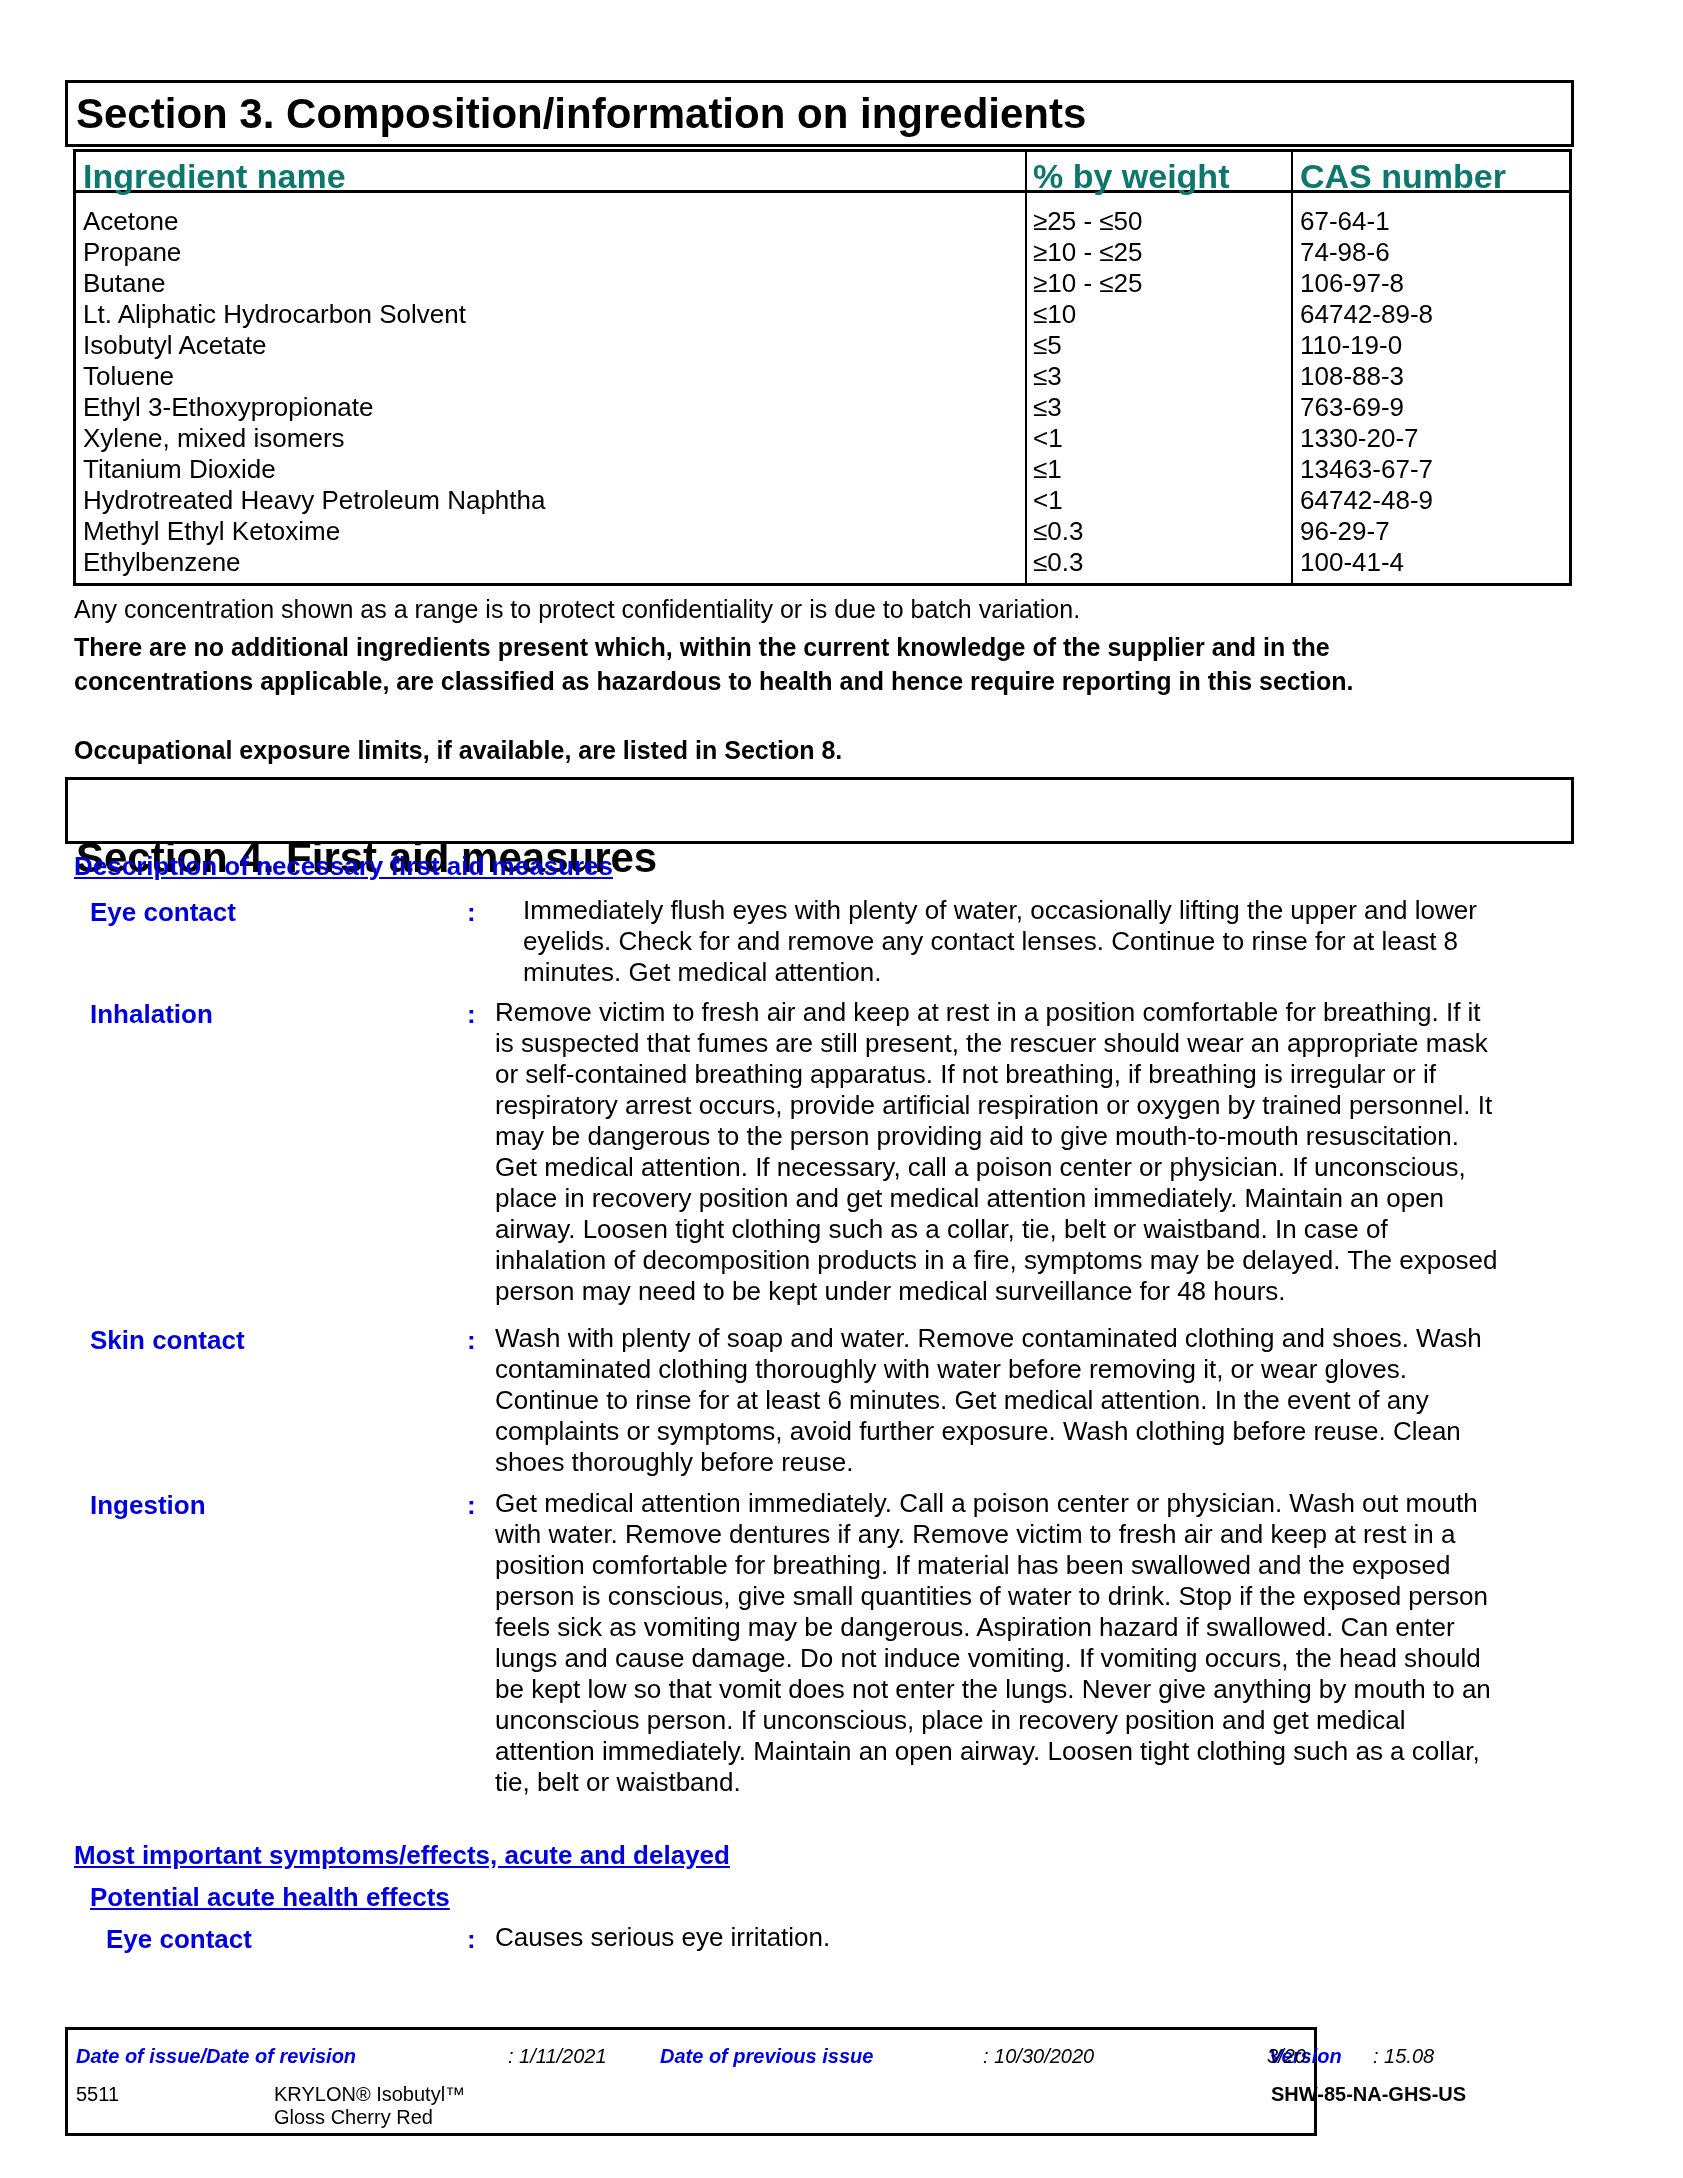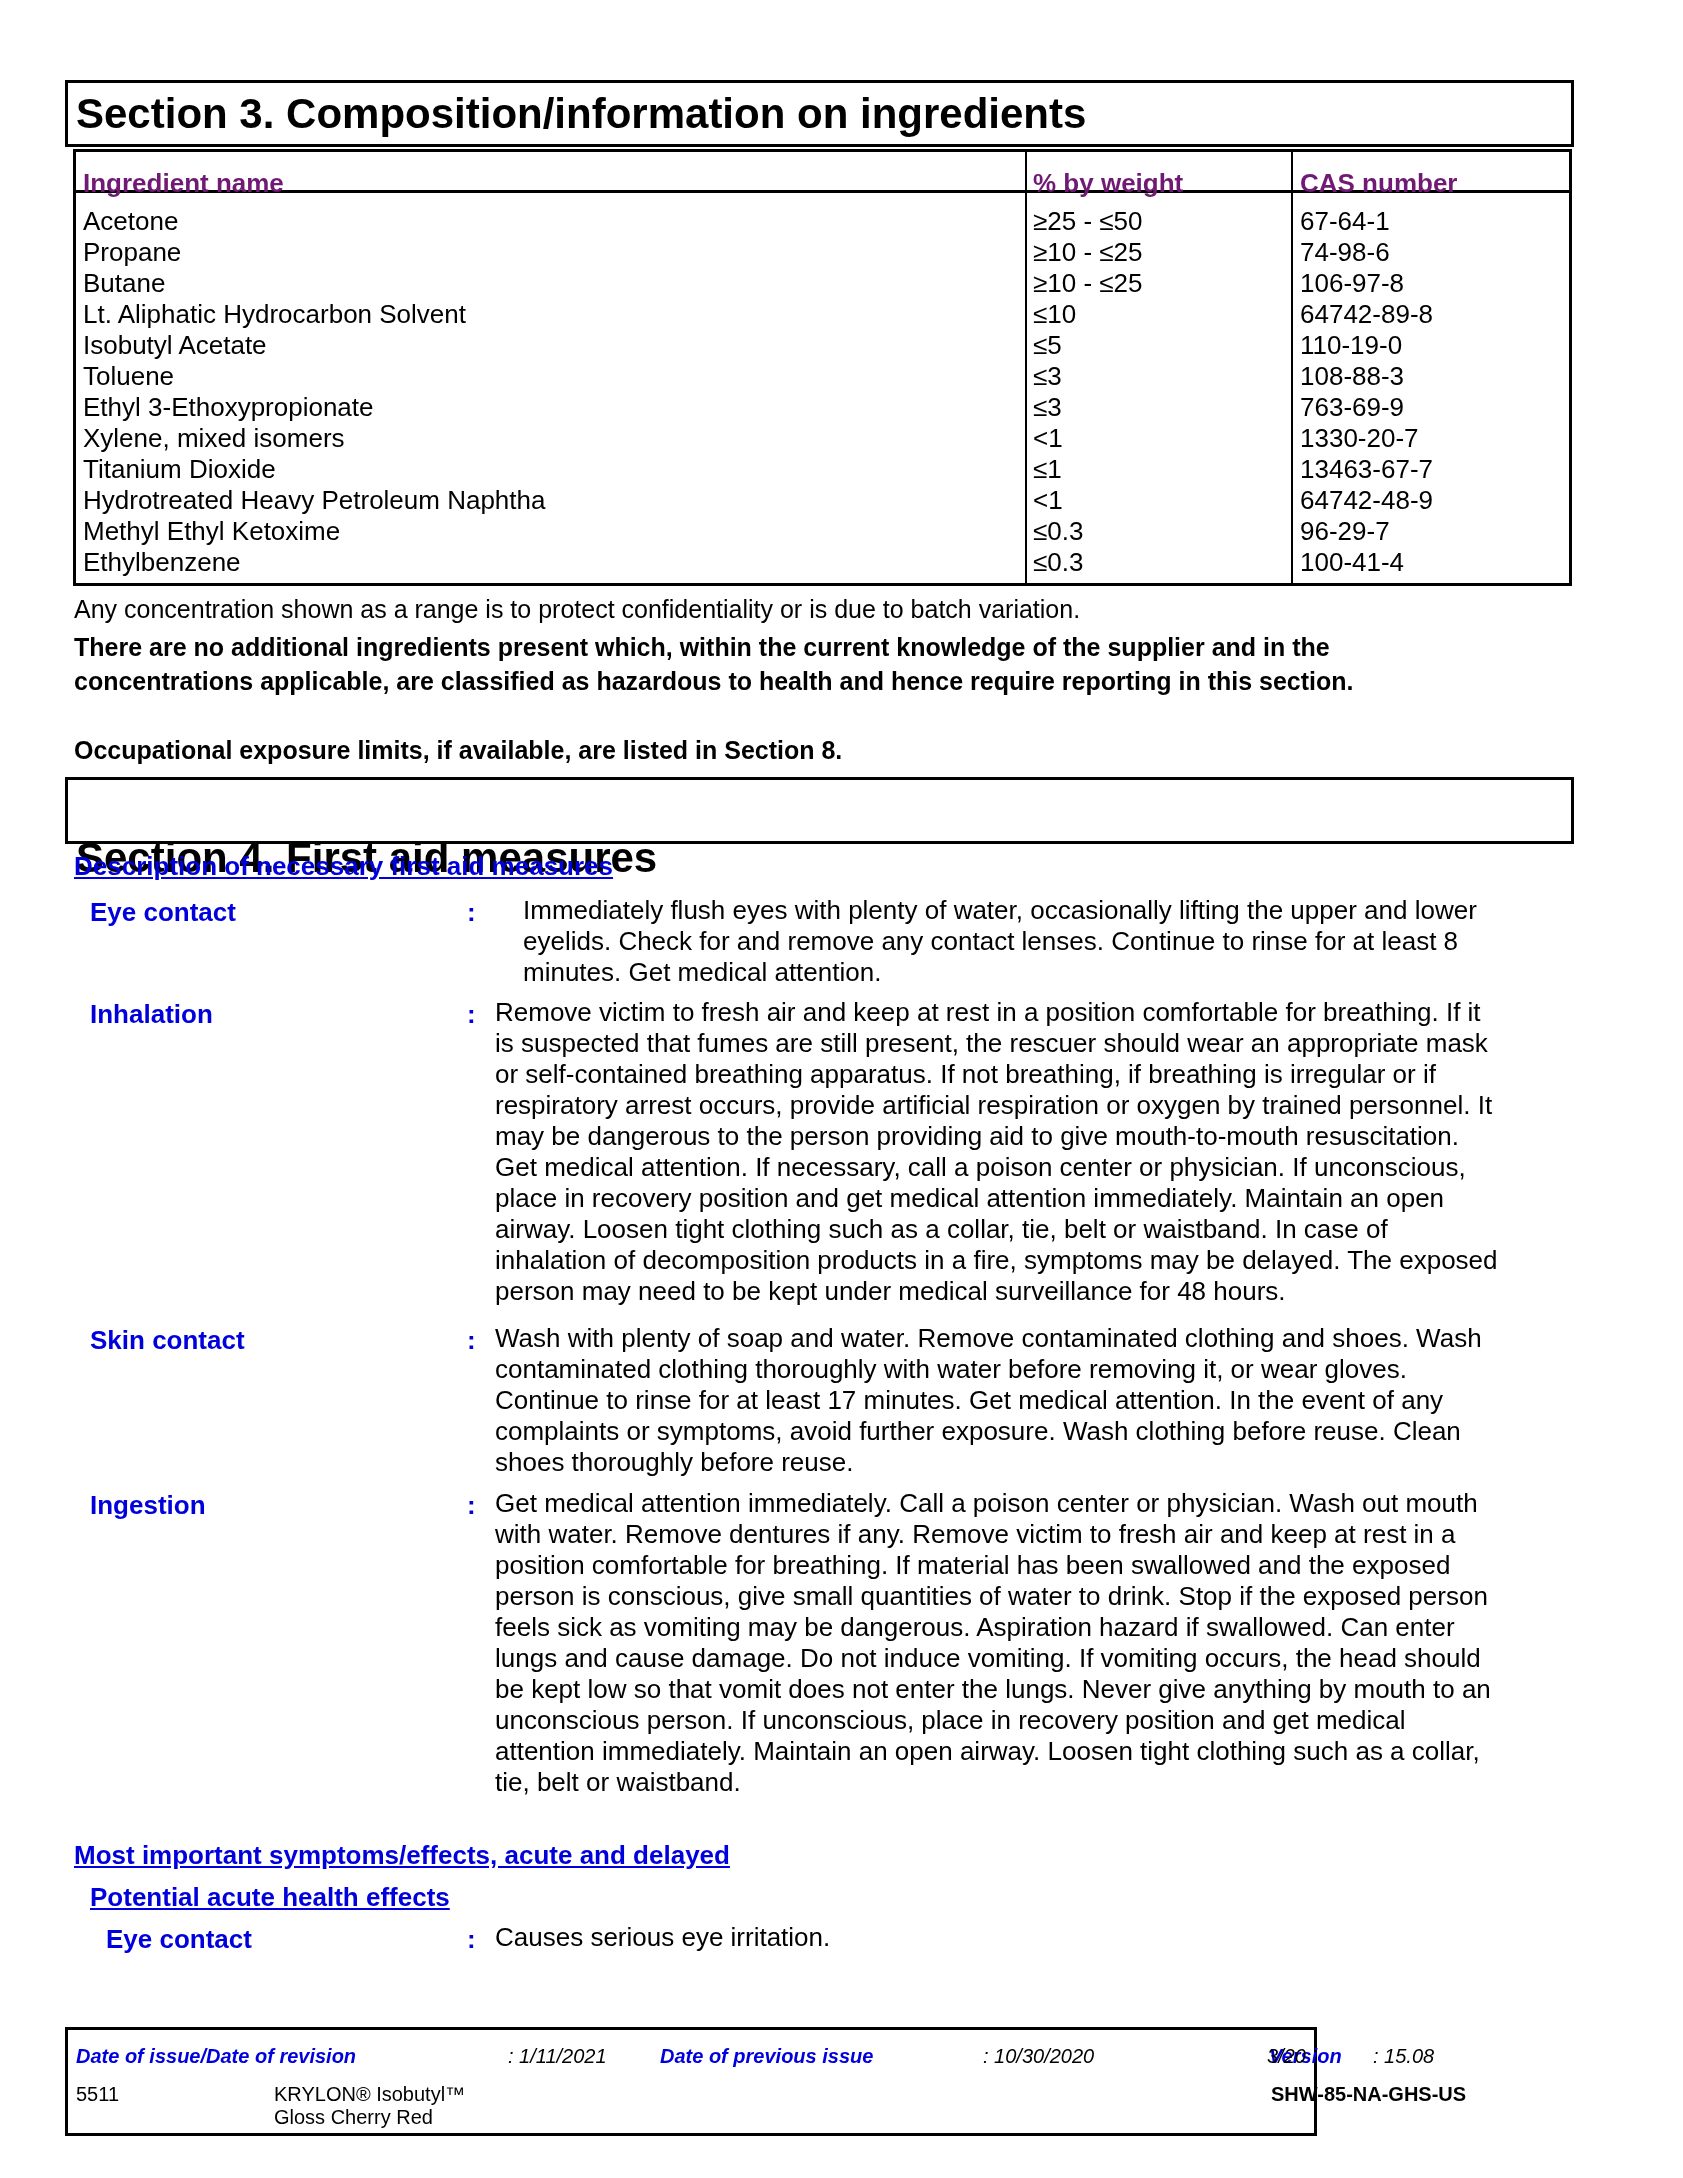--- a/index.html
+++ b/index.html
@@ -5,21 +5,21 @@
   html, body { margin: 0; padding: 0; background: #ffffff; }
   body { width: 1683px; height: 2178px; position: relative; overflow: hidden;
          font-family: "Liberation Sans", sans-serif; color: #000; }
   .section-box { position: absolute; left: 65px; width: 1509px; border: 3px solid #000; box-sizing: border-box; }
   .section-title { position: absolute; left: 8px; font-weight: bold; font-size: 42px; line-height: 1; white-space: nowrap; }
   
   .ing-table { position: absolute; left: 73px; top: 149px; width: 1499px; height: 437px;
                border: 3px solid #000; box-sizing: border-box; }
   .ing-table .hdr-line { position: absolute; left: 0; right: 0; top: 38px; border-top: 3px solid #000; }
   .ing-table .col-div { position: absolute; top: 0; bottom: 0; border-left: 2px solid #000; }
-  .th { position: absolute; top: 18px; color: #701a75; font-weight: bold; font-size: 26px; line-height: 1; white-space: nowrap; }
+  .th { position: absolute; top: 7px; color: #0f766e; font-weight: bold; font-size: 34px; line-height: 1; white-space: nowrap; }
   .tcol { position: absolute; top: 54px; font-size: 26px; line-height: 31px; white-space: nowrap; }
   .tcol div { height: 31px; }
   .note { position: absolute; left: 74px; font-size: 25px; white-space: nowrap; line-height: 1; }
   .note.bold { font-weight: bold; font-size: 25px; line-height: 34px; }
   .subhead { position: absolute; color: #0000dd; font-weight: bold; font-size: 26px; text-decoration: underline; white-space: nowrap; line-height: 1; }
   .fa-label { position: absolute; left: 90px; color: #0000dd; font-weight: bold; font-size: 26px; white-space: nowrap; line-height: 1; }
   .fa-colon { position: absolute; left: 467px; color: #0000dd; font-weight: bold; font-size: 26px; line-height: 1; }
   .fa-text { position: absolute; left: 495px; width: 1079px; font-size: 26px; line-height: 31px; }
   .fa-text div { white-space: nowrap; height: 31px; }
   
@@ -120,21 +120,21 @@
       <div>place in recovery position and get medical attention immediately.  Maintain an open</div>
       <div>airway.  Loosen tight clothing such as a collar, tie, belt or waistband.  In case of</div>
       <div>inhalation of decomposition products in a fire, symptoms may be delayed.  The exposed</div>
       <div>person may need to be kept under medical surveillance for 48 hours.</div>
     </div>
     <span class="fa-label" style="top: 1327px;">Skin contact</span>
     <span class="fa-colon" style="top: 1327px;">:</span>
     <div class="fa-text" style="top: 1323px;">
       <div>Wash with plenty of soap and water.  Remove contaminated clothing and shoes.  Wash</div>
       <div>contaminated clothing thoroughly with water before removing it, or wear gloves.</div>
-      <div>Continue to rinse for at least 17 minutes.  Get medical attention.  In the event of any</div>
+      <div>Continue to rinse for at least 6 minutes.  Get medical attention.  In the event of any</div>
       <div>complaints or symptoms, avoid further exposure.  Wash clothing before reuse.  Clean</div>
       <div>shoes thoroughly before reuse.</div>
     </div>
     <span class="fa-label" style="top: 1492px;">Ingestion</span>
     <span class="fa-colon" style="top: 1492px;">:</span>
     <div class="fa-text" style="top: 1488px;">
       <div>Get medical attention immediately.  Call a poison center or physician.  Wash out mouth</div>
       <div>with water.  Remove dentures if any.  Remove victim to fresh air and keep at rest in a</div>
       <div>position comfortable for breathing.  If material has been swallowed and the exposed</div>
       <div>person is conscious, give small quantities of water to drink.  Stop if the exposed person</div>

